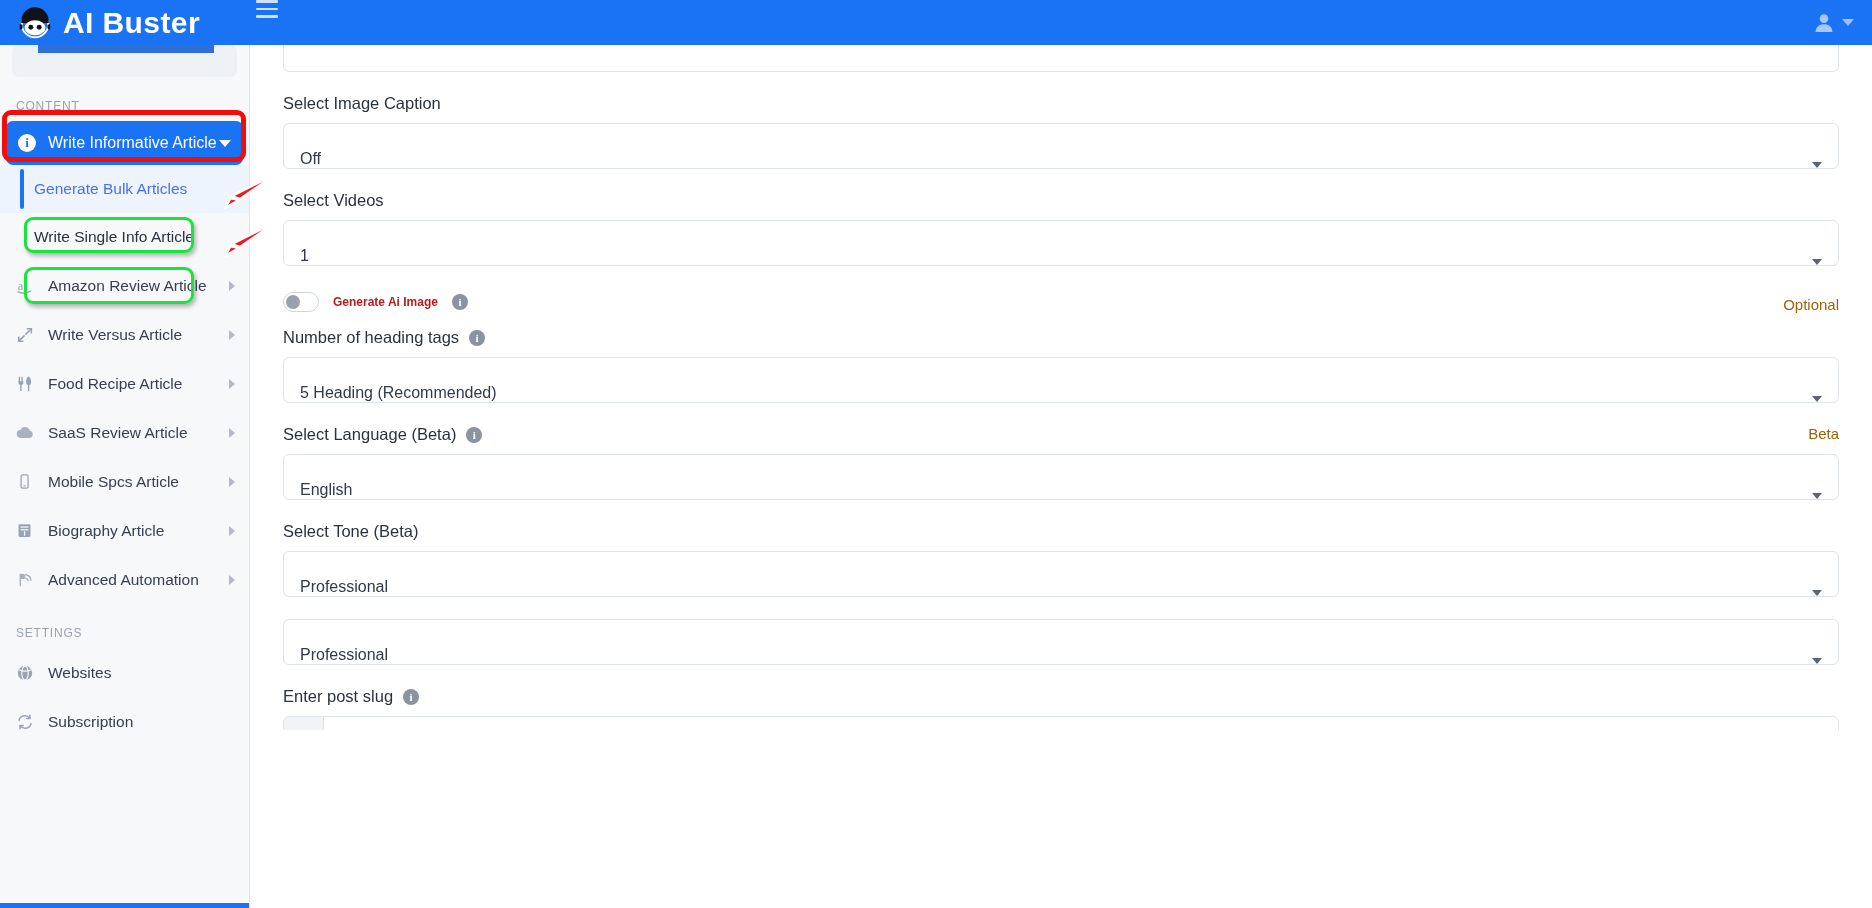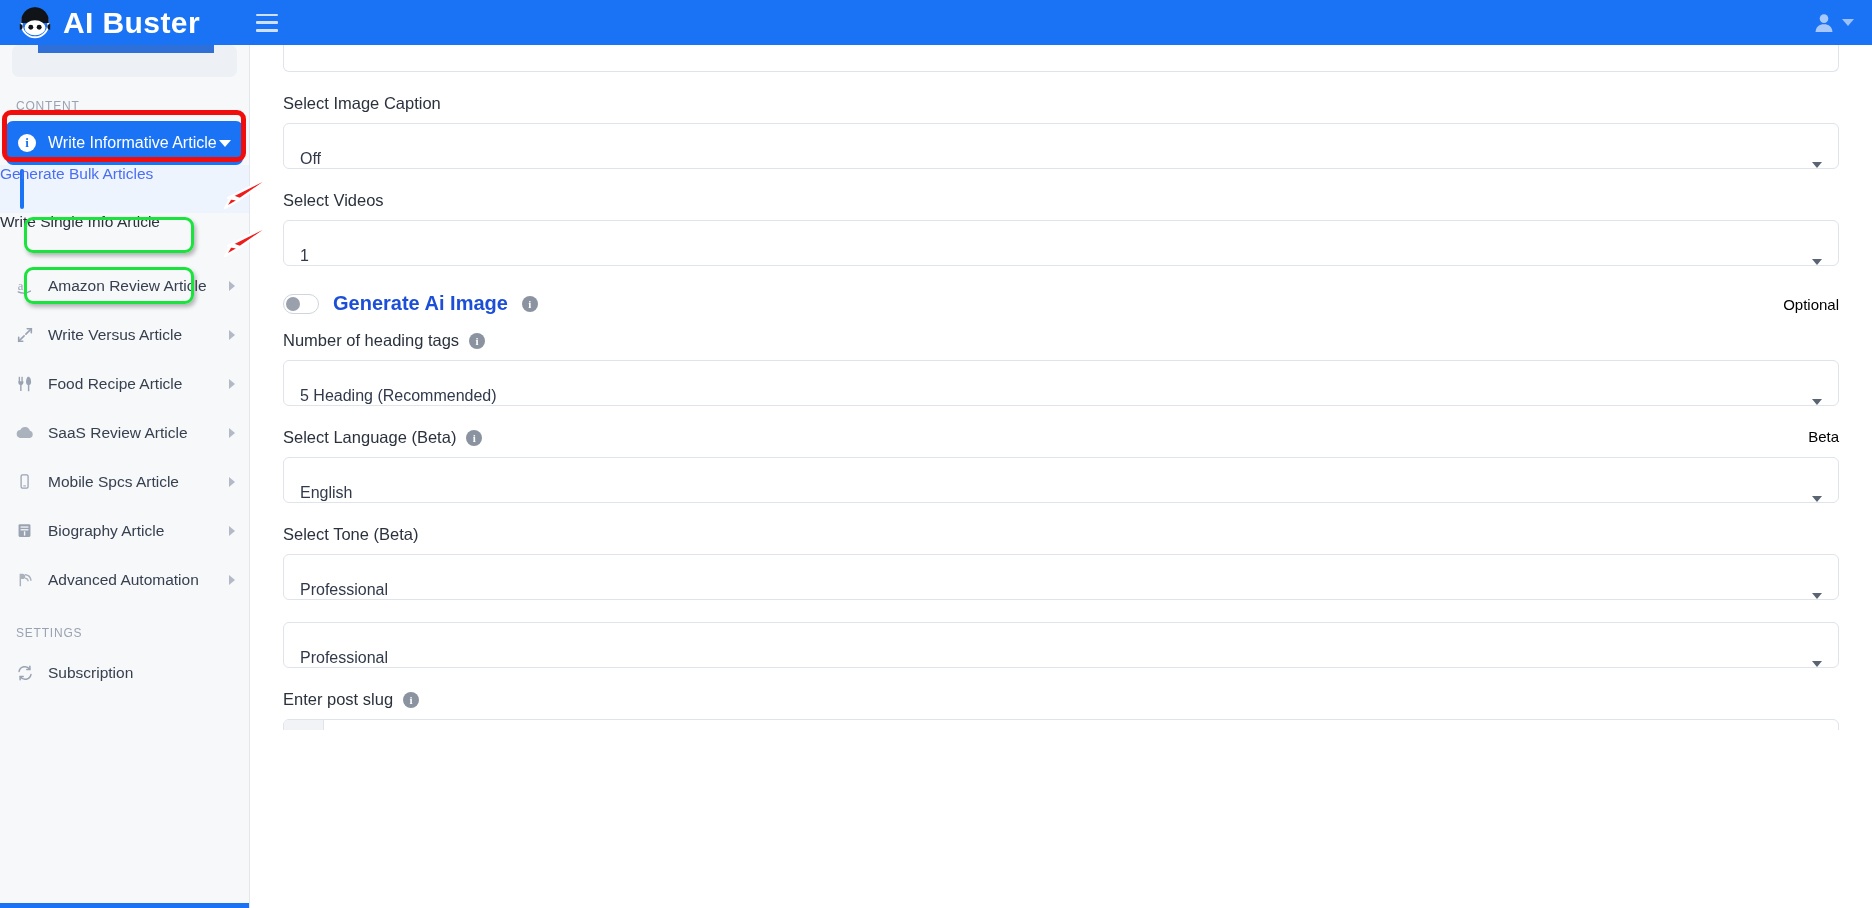--- a/index.html
+++ b/index.html
@@ -9,21 +9,21 @@
     font-family: "Liberation Sans", sans-serif;
     background: #ffffff;
   }
   #app { position: relative; width: 1872px; height: 908px; }
 
   
   .topbar {
     position: absolute; top: 0; left: 0;
     width: 1872px; height: 45px;
     background: #1a73f5;
-    display: flex; align-items: center;
+    display: flex; 
     z-index: 40;
   }
   .brand { display: flex; align-items: center; gap: 9px; padding-left: 16px; }
   .brand-logo { width: 38px; height: 38px; flex: 0 0 38px; }
   .brand-name {
     color: #ffffff; font-size: 30px; font-weight: 700;
     letter-spacing: .4px; line-height: 1;
   }
   .hamburger {
     margin-left: 56px; width: 22px; height: 18px;
@@ -107,22 +107,22 @@
   .ann-red-box {
     position: absolute; left: 2px; top: 110px;
     width: 244px; height: 52px;
     border: 5px solid #f20d0d; border-radius: 9px;
     pointer-events: none; z-index: 30;
   }
 
   
   .subwrap { position: relative; }
   .sub-item {
-    height: 48px; display: flex; align-items: flex-start;
-    font-size: 15.5px; cursor: pointer;
+    height: 48px; display: flex; align-items: center;
+    padding-left: 34px; font-size: 15.5px; cursor: pointer;
     position: relative;
   }
   .sub-active { background: #eef4fd; }
   .sub-active::before {
     content: ""; position: absolute; left: 20px; top: 4px;
     width: 3.5px; height: 40px; background: #1a73f5; border-radius: 2px;
   }
   .sub-item .txt { position: relative; z-index: 2; }
   .sub-1 .txt { color: #4a6ef0; }
   .sub-2 .txt { color: #2b323d; }
@@ -175,37 +175,37 @@
     cursor: pointer; position: relative;
   }
   .select .val { flex: 1 1 auto; }
   .sel-caret {
     width: 0; height: 0;
     border-left: 5.5px solid transparent; border-right: 5.5px solid transparent;
     border-top: 6.5px solid #5b6472;
   }
   .side-note {
     position: absolute; right: 0; top: 0;
-    font-size: 15px; color: #000000;
+    font-size: 15px; color: #a16207;
   }
   .toggle-row {
     display: flex; align-items: center; gap: 14px;
     margin-top: 26px; position: relative;
   }
   .switch {
     width: 36px; height: 20px; border-radius: 10px;
     background: #ffffff; border: 1px solid #cfd4dd;
     position: relative; cursor: pointer; flex: 0 0 36px;
   }
   .switch .knob {
     position: absolute; left: 2px; top: 2px;
     width: 14px; height: 14px; border-radius: 50%;
     background: #9aa1ad;
   }
-  .toggle-label { font-size: 20px; font-weight: 700; color: #1d4ed8; }
+  .toggle-label { font-size: 12px; font-weight: 700; color: #b91c1c; }
   .slug-input {
     height: 48px; border: 1px solid #dfe3ea; border-radius: 6px;
     display: flex; align-items: stretch; overflow: hidden; background: #fff;
   }
   .slug-prefix {
     width: 40px; flex: 0 0 40px; background: #f1f3f6;
     border-right: 1px solid #dfe3ea;
     display: flex; align-items: center; justify-content: center;
   }
   .slug-field {
@@ -352,20 +352,30 @@
             <path d="M10.6 4.2 a7 7 0 0 1 6 6" stroke="#aab2be" stroke-width="1.6" fill="none" stroke-linecap="round"></path>
             <path d="M10.6 8 a3.4 3.4 0 0 1 2.8 2.8" stroke="#aab2be" stroke-width="1.6" fill="none" stroke-linecap="round"></path>
           </svg>
         </span>
         <span class="lbl">Advanced Automation</span>
         <span class="chev"></span>
       </div>
 
       <div class="sec-label">SETTINGS</div>
 
+      <div class="nav-item">
+        <span class="ico">
+          <svg viewBox="0 0 20 20" width="18" height="18">
+            <circle cx="10" cy="10" r="8" fill="#9aa3b2"></circle>
+            <path d="M3.4 6.6 Q10 9.4 16.6 6.6" stroke="#f7f8fa" stroke-width="1.3" fill="none"></path>
+            <ellipse cx="10" cy="10" rx="3.6" ry="8" fill="none" stroke="#f7f8fa" stroke-width="1.3"></ellipse>
+          </svg>
+        </span>
+        <span class="lbl">Websites</span>
+      </div>
 
       <div class="nav-item">
         <span class="ico">
           <svg viewBox="0 0 20 20" width="18" height="18" fill="none" stroke="#9aa3b2" stroke-width="1.7" stroke-linecap="round">
             <path d="M3.4 8.2 A6.6 6.6 0 0 1 15.2 5.8"></path>
             <path d="M16.6 11.8 A6.6 6.6 0 0 1 4.8 14.2"></path>
             <path d="M15.4 2.6 L15.4 6 L12 6"></path>
             <path d="M4.6 17.4 L4.6 14 L8 14"></path>
           </svg>
         </span>

